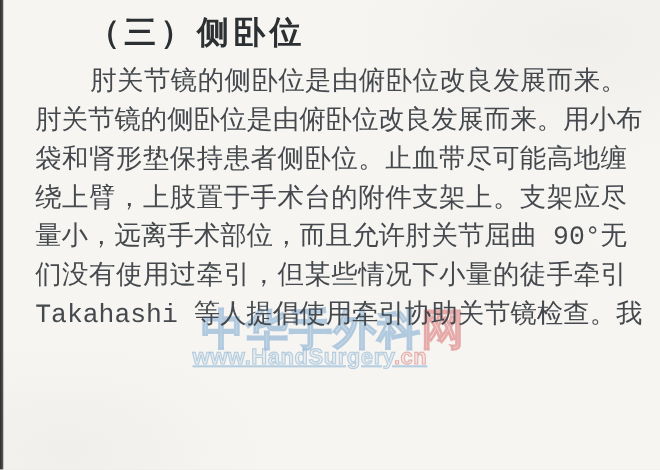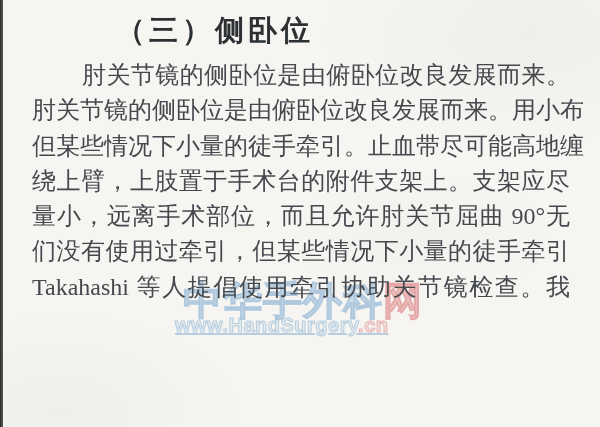--- a/index.html
+++ b/index.html
@@ -20,33 +20,33 @@
     opacity:.9;
   }
   .heading{
     position:absolute;left:80px;top:13px;
     font-family:"Liberation Sans","DejaVu Sans",sans-serif;
     font-weight:bold;
     font-size:29px;line-height:34px;
     letter-spacing:4px;
     color:#2d3032;
     white-space:nowrap;
-    margin-left:36px;
   }
   .para{
     position:absolute;left:32px;right:30px;top:58px;
     color:#45494d;
     font-size:24px;
   }
   .line{
     height:35.3px;line-height:35.3px;
     white-space:nowrap;
     text-align:justify;
     text-align-last:justify;
     text-justify:inter-character;
+    font-family:Liberation Mono, monospace;
   }
   .line.indent{padding-left:50px;}
   .line.last{text-align:left;text-align-last:left;}
   
   .para,.heading{z-index:2;}
   .watermark{position:absolute;z-index:1;font-family:"Liberation Sans","DejaVu Sans",sans-serif;white-space:nowrap;text-align:center;}
   .wm-cn{
     left:183px;top:278px;
     font-size:39px;line-height:46px;letter-spacing:1px;
     font-weight:bold;
@@ -79,20 +79,20 @@
 
   <div class="watermark wm-cn"><span>中华手外科</span><span class="wm-red">网</span></div>
 
   <div class="watermark wm-url"><span>www.HandSurgery</span><span class="wm-red">.cn</span></div>
 
   <div class="heading">（三）侧卧位</div>
 
   <div class="para">
     <div class="line indent">肘关节镜的侧卧位是由俯卧位改良发展而来。</div>
     <div class="line">肘关节镜的侧卧位是由俯卧位改良发展而来。用小布</div>
-    <div class="line">但某些情况下小量的徒手牵引。止血带尽可能高地缠</div>
+    <div class="line">袋和肾形垫保持患者侧卧位。止血带尽可能高地缠</div>
     <div class="line">绕上臂，上肢置于手术台的附件支架上。支架应尽</div>
     <div class="line">量小，远离手术部位，而且允许肘关节屈曲 90°无</div>
     <div class="line">们没有使用过牵引，但某些情况下小量的徒手牵引</div>
     <div class="line">Takahashi 等人提倡使用牵引协助关节镜检查。我</div>
   </div>
 
 </div>
 
 </body></html>

